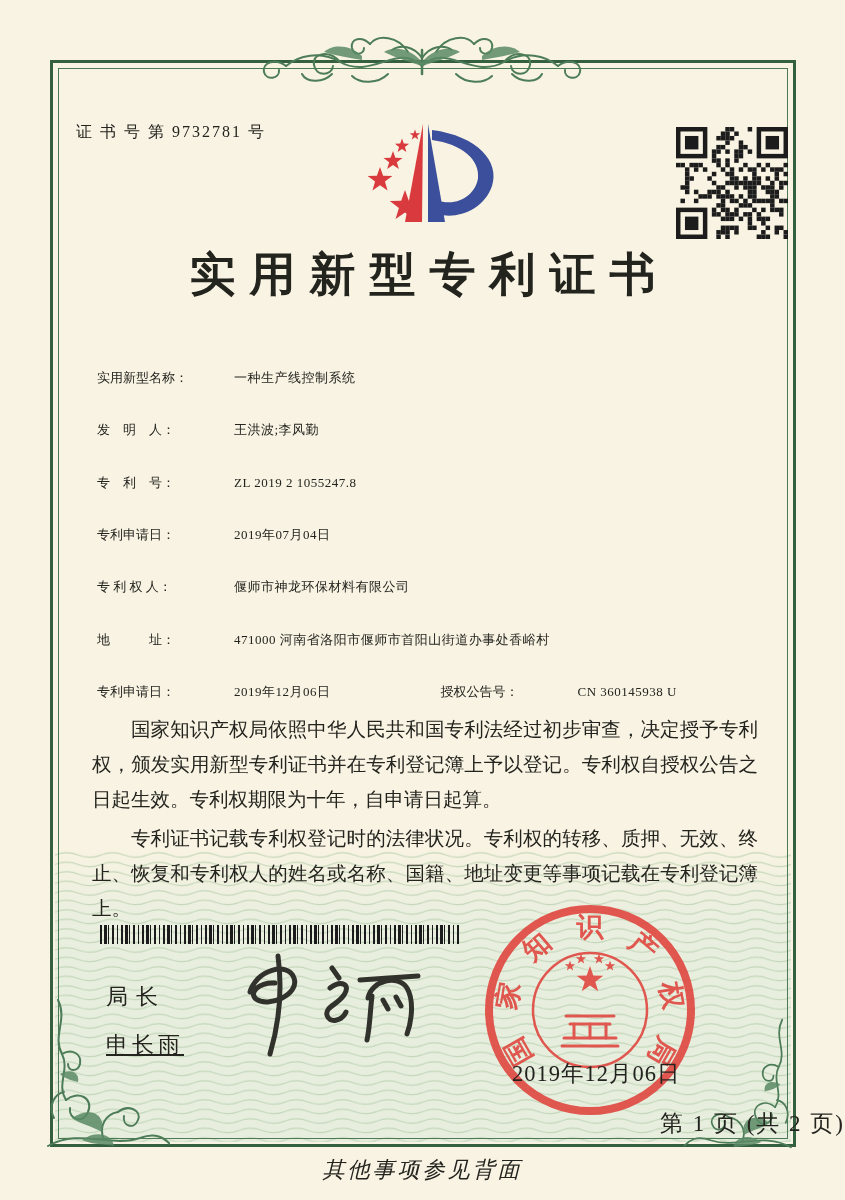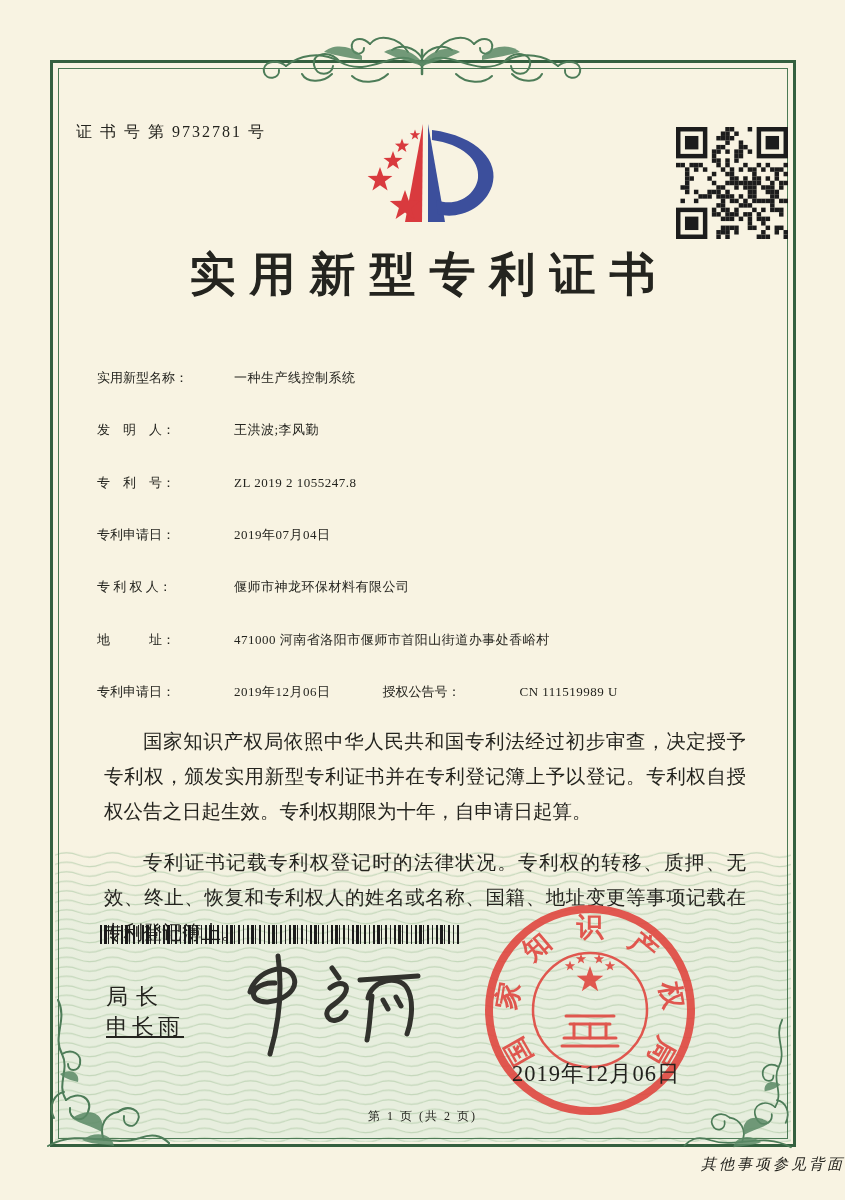--- a/index.html
+++ b/index.html
@@ -21,41 +21,41 @@
   .logo{position:absolute;left:350px;top:118px;width:156px;height:116px;}
   .qr{position:absolute;left:676px;top:127px;width:112px;height:112px;}
   .title{
     position:absolute;left:0;right:0;top:244px;text-align:center;
     font-size:46px;font-weight:bold;letter-spacing:14px;text-indent:14px;
   }
   .fields{position:absolute;left:97px;top:352px;width:670px;font-size:13px;}
   .field-row{height:52.3px;display:flex;align-items:center;white-space:nowrap;}
   .flabel{display:inline-block;min-width:137px;}
   .fvalue{letter-spacing:.5px;}
-  .pair2{margin-left:52px;}
+  .pair2{margin-left:110px;}
   .paras{
     position:absolute;left:88px;top:708px;width:674px;
     font-size:19.5px;line-height:35px;text-align:justify;
   }
-  .paras p{margin:16px;text-indent:2em;}
+  .paras p{margin:4px;text-indent:2em;}
   .barcode{
     position:absolute;left:100px;top:925px;width:360px;height:19px;
     background:repeating-linear-gradient(90deg,
       #1b1b1b 0 2px,transparent 2px 4px,#1b1b1b 4px 7px,transparent 7px 8px,
       #1b1b1b 8px 9px,transparent 9px 12px,#1b1b1b 12px 14px,transparent 14px 17px,
       #1b1b1b 17px 18px,transparent 18px 21px);
   }
   .officer{position:absolute;left:106px;top:982px;font-size:22px;}
-  .officer .o-title{letter-spacing:8px;}
+  .officer .o-title{letter-spacing:8px;margin-bottom:18px;}
   .officer .o-name{letter-spacing:4px;text-decoration:underline;}
   .signature{position:absolute;left:228px;top:948px;width:215px;height:115px;}
   .seal{position:absolute;left:478px;top:898px;width:224px;height:224px;}
   .seal-date{position:absolute;left:512px;top:1058px;font-size:22.5px;letter-spacing:1px;color:#22221e;}
-  .page-indicator{position:absolute;left:0;right:0;top:1108px;text-align:center;font-size:12px;letter-spacing:2px;}
-  .back-note{position:absolute;left:0;right:0;top:1155px;text-align:right;font-size:15px;letter-spacing:3px;font-style:italic;}
+  .page-indicator{position:absolute;left:0;right:0;top:1108px;text-align:right;font-size:23px;letter-spacing:2px;}
+  .back-note{position:absolute;left:0;right:0;top:1155px;text-align:center;font-size:22px;letter-spacing:3px;font-style:italic;}
   .ornament-top{position:absolute;left:212px;top:22px;width:420px;height:80px;}
   .corner-bl{position:absolute;left:38px;top:998px;width:132px;height:158px;}
   .corner-br{position:absolute;right:37px;top:1018px;width:132px;height:138px;transform:scaleX(-1);}
 </style>
 </head>
 <body>
 
 <div class="page">
 
   <div class="guilloche">
@@ -363,21 +363,21 @@
       <span class="fvalue">偃师市神龙环保材料有限公司</span>
     </div>
     <div class="field-row">
       <span class="flabel">地　　　址：</span>
       <span class="fvalue">471000 河南省洛阳市偃师市首阳山街道办事处香峪村</span>
     </div>
     <div class="field-row">
       <span class="flabel">专利申请日：</span>
       <span class="fvalue">2019年12月06日</span>
       <span class="flabel pair2">授权公告号：</span>
-      <span class="fvalue">CN 111519989 U</span>
+      <span class="fvalue">CN 360145938 U</span>
     </div>
   </div>
 
   <div class="paras">
     <p>国家知识产权局依照中华人民共和国专利法经过初步审查，决定授予专利权，颁发实用新型专利证书并在专利登记簿上予以登记。专利权自授权公告之日起生效。专利权期限为十年，自申请日起算。</p>
     <p>专利证书记载专利权登记时的法律状况。专利权的转移、质押、无效、终止、恢复和专利权人的姓名或名称、国籍、地址变更等事项记载在专利登记簿上。</p>
   </div>
 
   <div class="barcode"></div>
 

